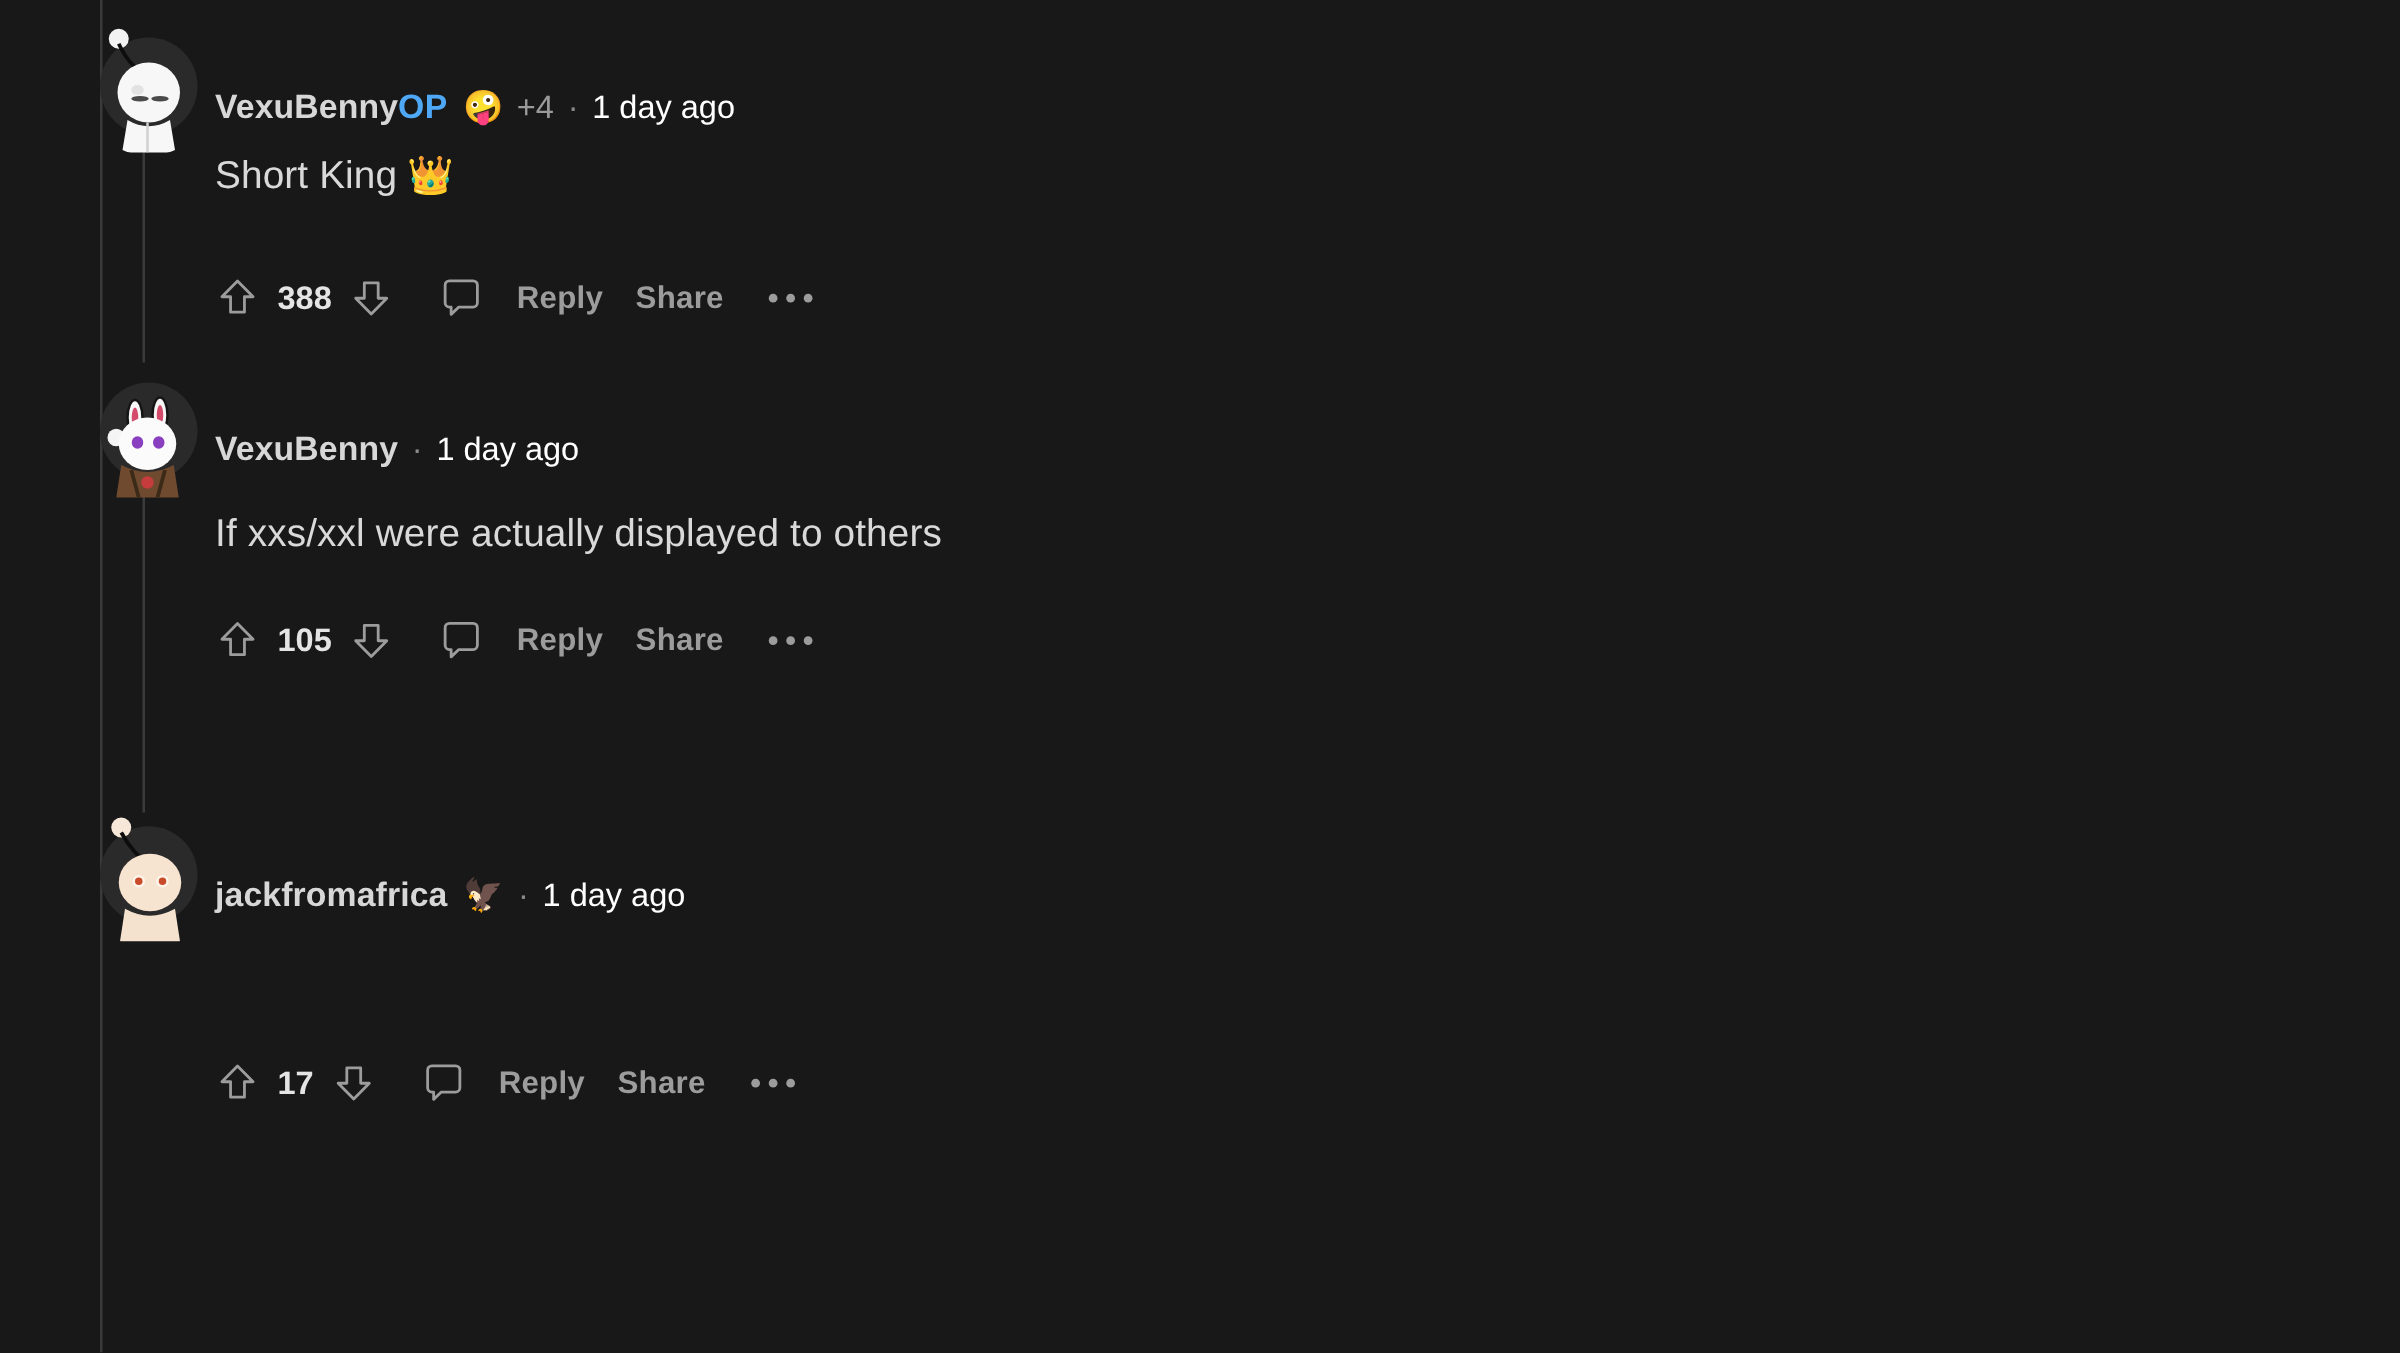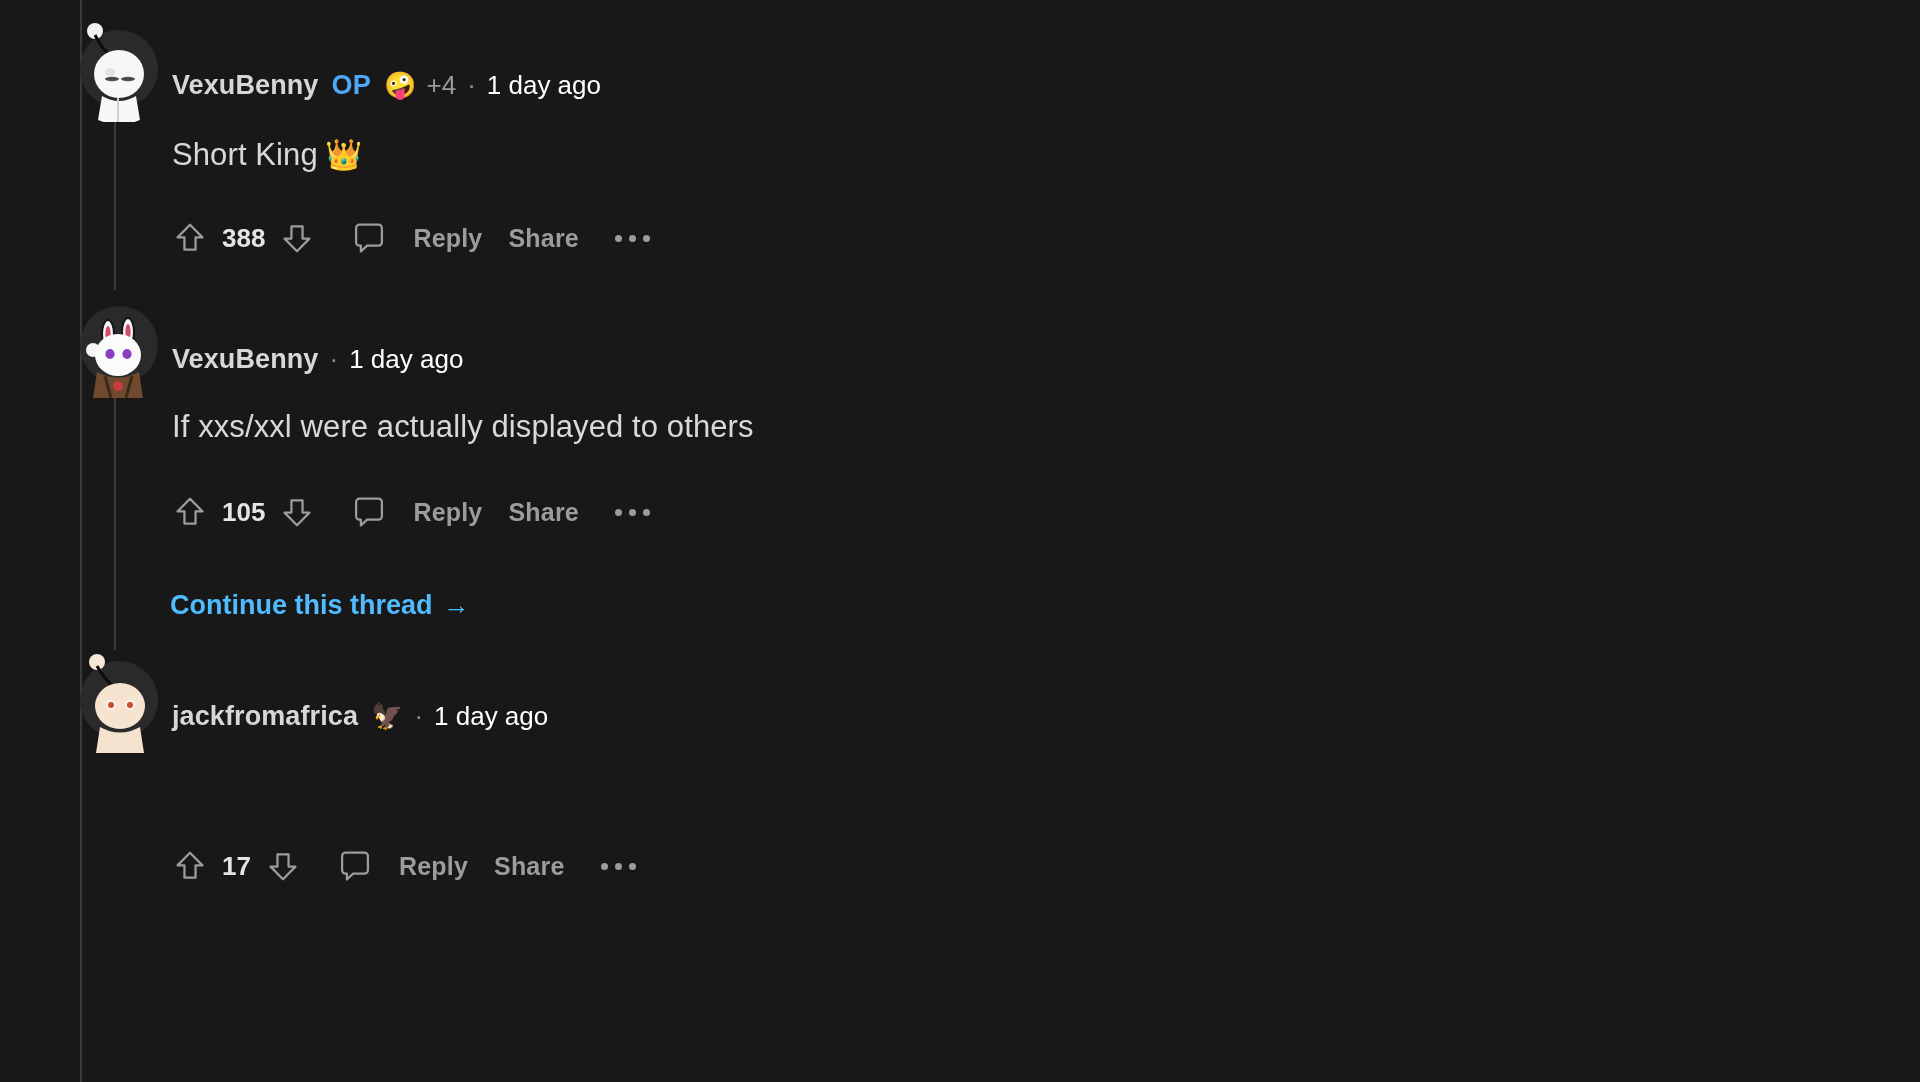--- a/index.html
+++ b/index.html
@@ -68,21 +68,20 @@
   .username {
     font-size: 27px;
     font-weight: 700;
     color: #d7d7d7;
     letter-spacing: 0.1px;
   }
   .op-tag {
     font-size: 27px;
     font-weight: 800;
     color: #4fa8f5;
-    margin-left: 13px;
     letter-spacing: 0.3px;
   }
   .award {
     margin-left: 13px;
     font-size: 26px;
     line-height: 1;
     display: inline-block;
   }
   .award-count {
     font-size: 26px;
@@ -191,21 +190,21 @@
 
     <div class="meta" style="left:172px; top:68px;">
       <span class="username">VexuBenny</span>
       <span class="op-tag">OP</span>
       <span class="award">🤪</span>
       <span class="award-count">+4</span>
       <span class="dot-sep">·</span>
       <span class="timestamp">1 day ago</span>
     </div>
 
-    <div class="body-text" style="left:172px; top:137px;text-align:right;">
+    <div class="body-text" style="left:172px; top:122px;text-align:right;">
       <span>Short King</span><span class="body-emoji">👑</span>
     </div>
 
     <div class="actions" style="left:172px; top:216px;">
       <span class="vote-wrap">
         <span class="icon-btn">
           <svg width="36" height="36" viewBox="0 0 24 24">
             <path d="M12 3.2 L20.3 11.6 h-4.6 v8.2 h-7.4 v-8.2 h-4.6 z" fill="none" stroke="#9c9c9c" stroke-width="1.5" stroke-linejoin="round"></path>
           </svg>
         </span>
@@ -285,24 +284,20 @@
       </span>
       <span class="act-label">Reply</span>
       <span class="act-label">Share</span>
       <span class="ellipsis">
         <i></i>
         <i></i>
         <i></i>
       </span>
     </div>
 
-    <div class="continue-link" style="left:170px; top:300px;">
-      <span>Continue this thread</span>
-      <span class="arrow">→</span>
-    </div>
   </div>
 
   <div class="comment" style="top:645px;left:0;width:1792px;height:437px;">
 
     <div class="avatar" style="left:80px; top:8px;">
       <div class="disc"></div>
       <svg width="90" height="100" viewBox="0 0 90 100">
         <circle cx="17" cy="9" r="8" fill="#f6e7d8"></circle>
         <path d="M17 13 C24 26, 31 32, 37 37" stroke="#0d0d0d" stroke-width="3" fill="none"></path>
         <ellipse cx="40" cy="53" rx="25" ry="23" fill="#f6e3d0"></ellipse>

